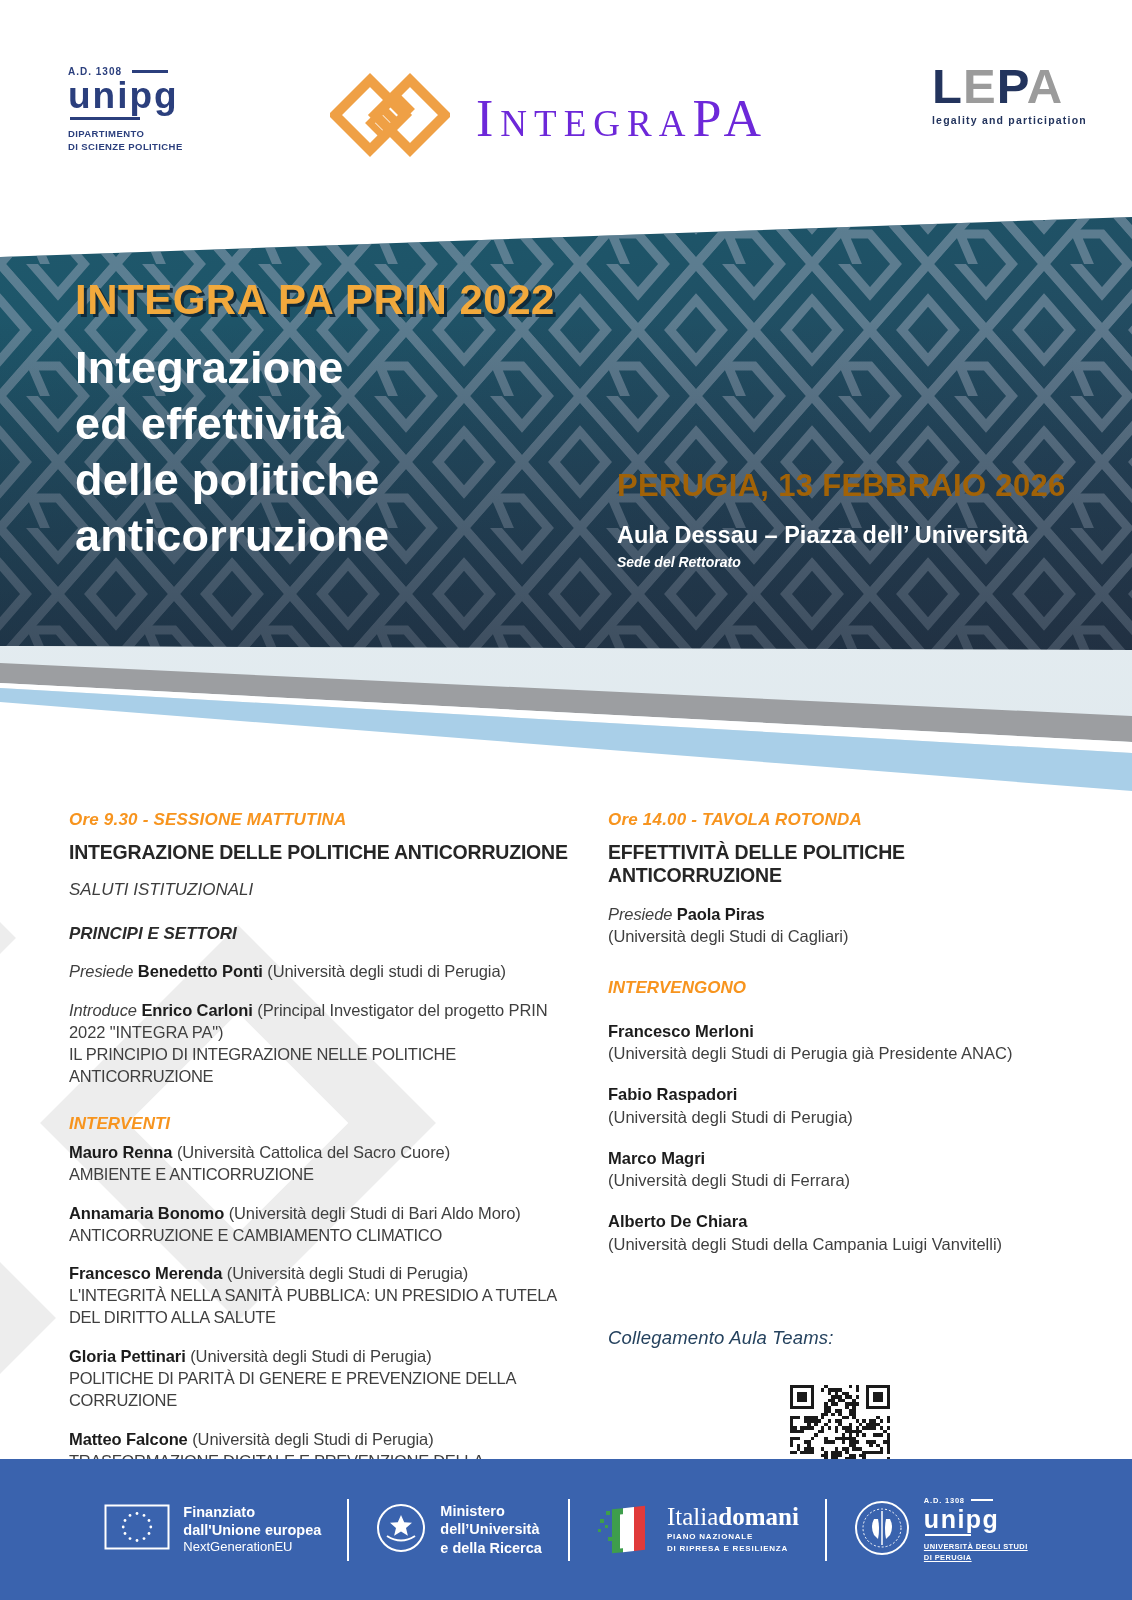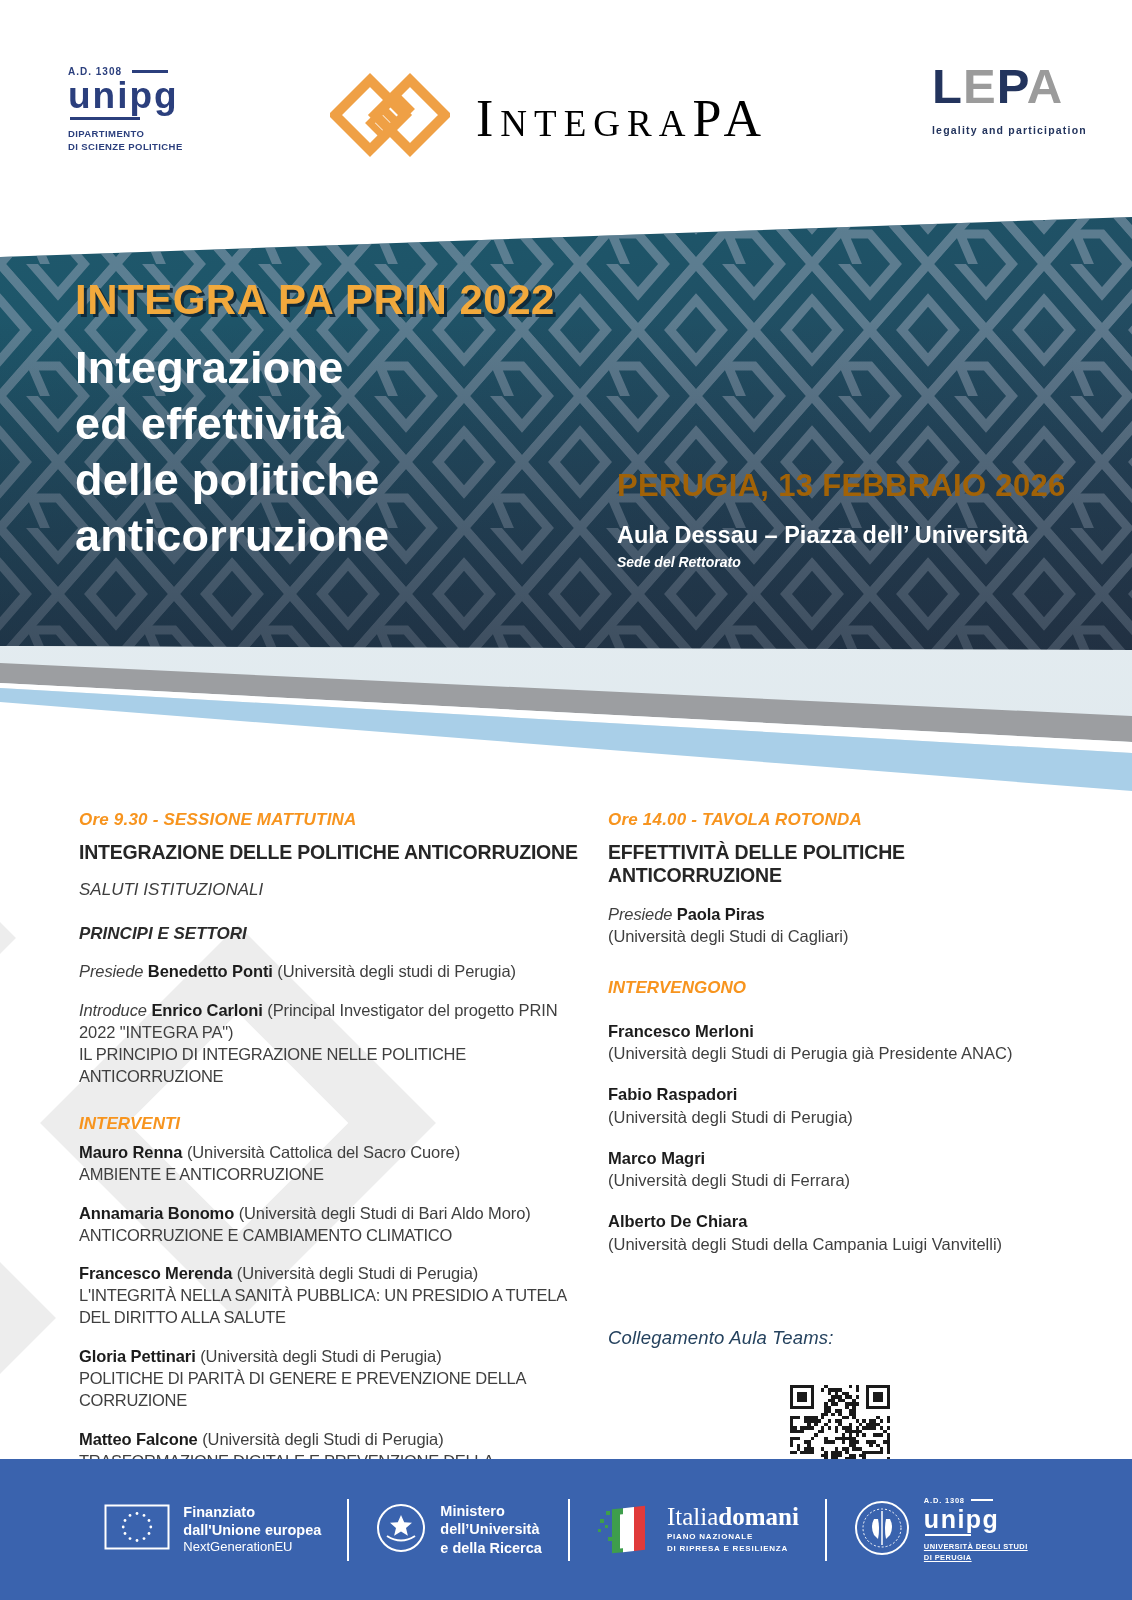--- a/index.html
+++ b/index.html
@@ -10,27 +10,27 @@
     font-family:"Liberation Sans", sans-serif;
   }
   
   .hdr-unipg { position:absolute; left:68px; top:66px; color:#2b3f7d; }
   .hdr-unipg .ad-row { display:flex; align-items:center; font-size:10px; font-weight:700; letter-spacing:1px; }
   .hdr-unipg .ad-row .rule { width:36px; height:3px; background:#2b3f7d; margin-left:10px; }
   .hdr-unipg .mark { font-size:37px; font-weight:700; letter-spacing:2px; line-height:1.05; }
   .hdr-unipg .ul { width:70px; height:3px; background:#2b3f7d; margin:1px 0 7px 2px; }
   .hdr-unipg .dept { font-size:9.5px; font-weight:700; letter-spacing:.4px; line-height:1.4; }
   .hdr-integra { position:absolute; left:330px; top:70px; display:flex; align-items:center; }
-  .hdr-integra .wordmark { font-family:"Liberation Serif", serif; color:#000000; margin-left:26px; letter-spacing:7px; }
+  .hdr-integra .wordmark { font-family:"Liberation Serif", serif; color:#6d28d9; margin-left:26px; letter-spacing:7px; }
   .hdr-integra .wordmark .bigc { font-size:52px; }
   .hdr-integra .wordmark .smallc { font-size:37px; }
   .hdr-lepa { position:absolute; left:932px; top:62px; }
   .hdr-lepa .letters { font-size:49px; font-weight:800; letter-spacing:1px; line-height:1; }
   .hdr-lepa .l-navy { color:#23345d; } .hdr-lepa .l-gray { color:#9b9b9b; }
-  .hdr-lepa .tagline { font-size:10.5px; font-weight:700; color:#23345d; letter-spacing:1.2px; margin-top:13px; }
+  .hdr-lepa .tagline { font-size:10.5px; font-weight:700; color:#23345d; letter-spacing:1.2px; margin-top:3px; }
   
   .banner {
     position:absolute; inset:0; height:712px;
     clip-path:polygon(0 257px, 100% 217px, 100% 652px, 0 646px);
     background:linear-gradient(170deg,#1f6174 0%, #1e5468 40%, #25445a 72%, #2a3a4e 100%);
   }
   .banner svg.pat { position:absolute; inset:0; width:100%; height:100%; opacity:.55; }
   .banner .dim { position:absolute; inset:0; background:linear-gradient(180deg, rgba(20,40,56,0) 45%, rgba(24,34,48,.55) 100%); }
   .title-block { position:absolute; left:75px; top:276px; z-index:2; }
   .kicker {
@@ -48,21 +48,21 @@
   .stripe-gray { position:absolute; inset:0; clip-path:polygon(0 663px, 100% 716px, 100% 742px, 0 683px); background:#9c9ea1; }
   .stripe-gap { position:absolute; inset:0; clip-path:polygon(0 683px, 100% 742px, 100% 753px, 0 688px); background:#ffffff; }
   .stripe-blue { position:absolute; inset:0; clip-path:polygon(0 688px, 100% 753px, 100% 791px, 0 702px); background:#a9cfe8; }
   
   .content { position:absolute; left:0; right:0; top:780px; height:679px; overflow:hidden; }
   .wm { position:absolute; width:280px; height:280px; border:62px solid #ededed; transform:rotate(45deg); z-index:0; }
   .wm1 { left:-322px; top:18px; }
   .wm2 { left:98px;  top:203px; }
   .wm3 { left:-282px; top:398px; }
   .col { position:absolute; top:30px; z-index:1; }
-  .col-left { left:79px; width:508px; }
+  .col-left { left:69px; width:508px; }
   .col-right { left:608px; width:470px; }
   .session-label { color:#f7941e; font-size:17px; font-weight:700; font-style:italic; letter-spacing:.2px; }
   .session-title { color:#262626; font-size:19.5px; font-weight:700; margin-top:11px; letter-spacing:-.2px; }
   .em-line { color:#3d3d3d; font-size:17px; font-style:italic; margin-top:16px; }
   .block-label { color:#2b2b2b; font-size:17px; font-weight:700; font-style:italic; margin-top:24px; }
   .entry { margin-top:17px; font-size:16.5px; color:#3f3f3f; line-height:1.33; letter-spacing:-.1px; }
   .entry .lbl { font-style:italic; }
   .entry .name { font-weight:700; color:#1c1c1c; }
   .talk { letter-spacing:-.3px; }
   .orange-label { color:#f7941e; font-size:17px; font-weight:700; font-style:italic; margin-top:26px; }

